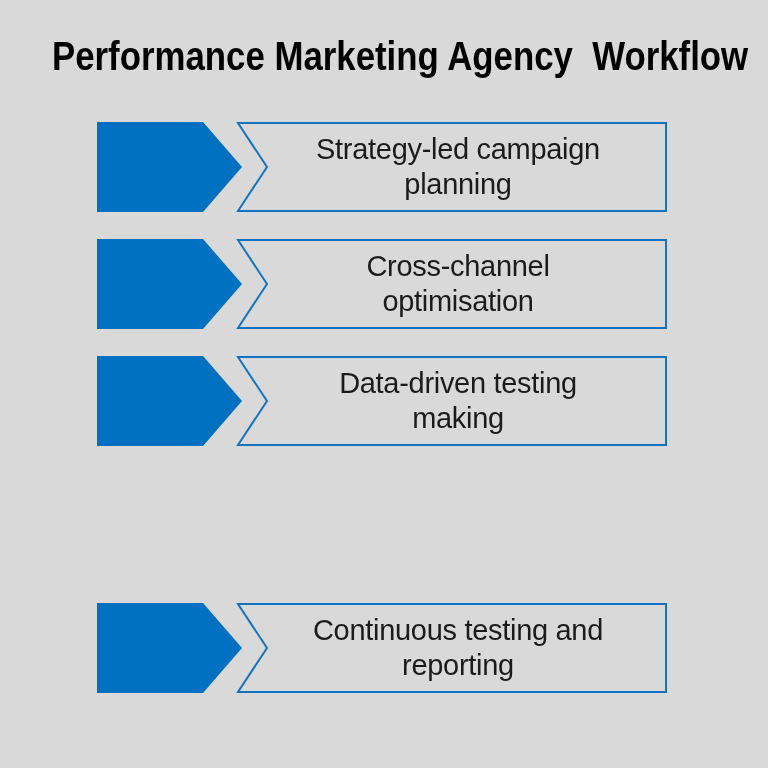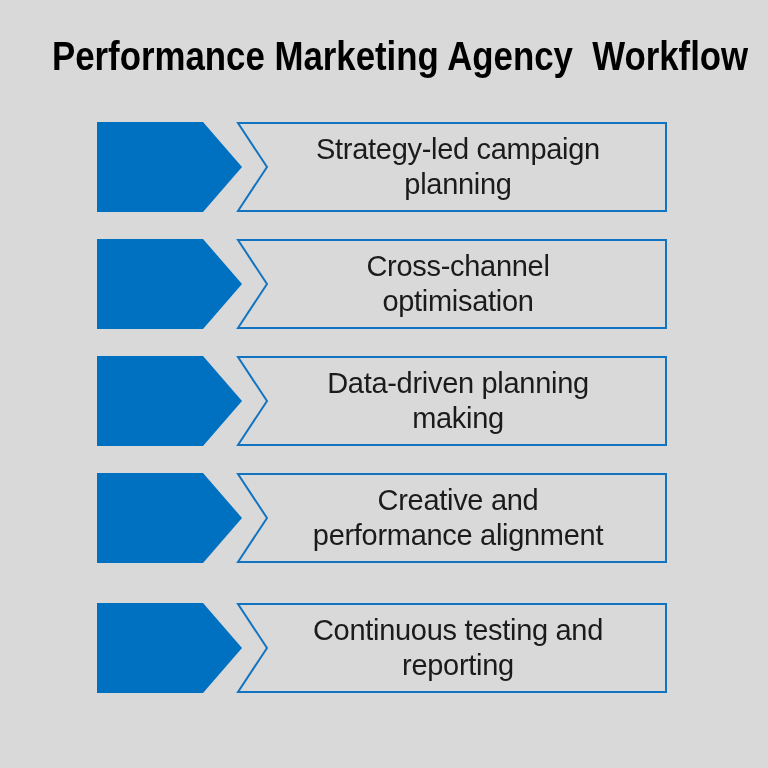--- a/index.html
+++ b/index.html
@@ -88,32 +88,24 @@
     </svg>
     <div class="step-label">Cross-channel
 optimisation</div>
   </div>
 
   <div class="row" style="top:355px">
     <svg viewBox="0 0 768 92" width="768" height="92">
       <polygon points="97,1 203,1 242,46 203,91 97,91" fill="#0070c0"></polygon>
       <polygon points="238,2 666,2 666,90 238,90 267,46" stroke-width="2" stroke-linejoin="miter" fill="#d9d9d9" stroke="#1274c0"></polygon>
     </svg>
-    <div class="step-label">Data-driven planning
+    <div class="step-label">Data-driven testing
 making</div>
   </div>
 
-  <div class="row" style="top:472px">
-    <svg viewBox="0 0 768 92" width="768" height="92">
-      <polygon points="97,1 203,1 242,46 203,91 97,91" fill="#0070c0"></polygon>
-      <polygon points="238,2 666,2 666,90 238,90 267,46" stroke-width="2" stroke-linejoin="miter" fill="#d9d9d9" stroke="#1274c0"></polygon>
-    </svg>
-    <div class="step-label">Creative and
-performance alignment</div>
-  </div>
 
   <div class="row" style="top:602px">
     <svg viewBox="0 0 768 92" width="768" height="92">
       <polygon points="97,1 203,1 242,46 203,91 97,91" fill="#0070c0"></polygon>
       <polygon points="238,2 666,2 666,90 238,90 267,46" stroke-width="2" stroke-linejoin="miter" fill="#d9d9d9" stroke="#1274c0"></polygon>
     </svg>
     <div class="step-label">Continuous testing and
 reporting</div>
   </div>
 

